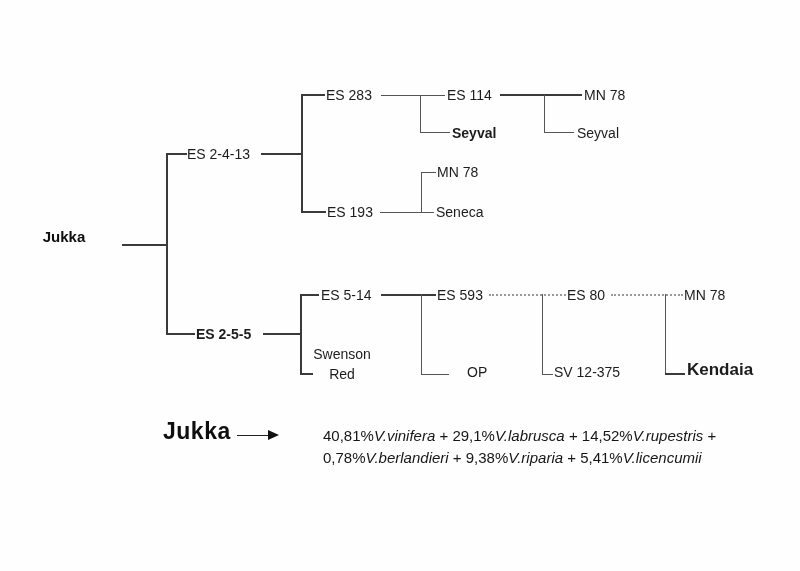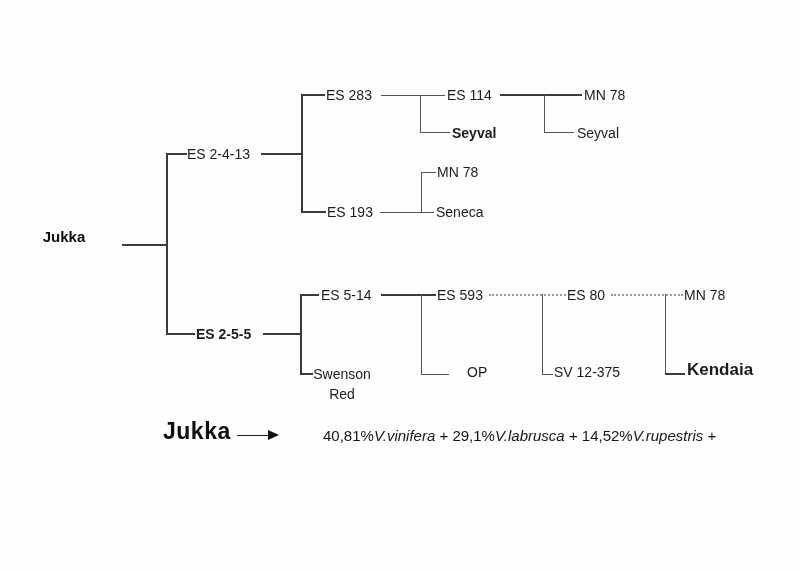--- a/index.html
+++ b/index.html
@@ -27,21 +27,21 @@
     position:absolute;
     left:8px;top:227px;width:112px;
     text-align:center;
     font-weight:bold;
     font-size:15px;
     line-height:20px;
     color:#0e0e0e;
   }
   .wrap-node{
     position:absolute;
-    left:306px;top:364px;width:72px;
+    left:306px;top:344px;width:72px;
     text-align:center;
     font-size:14px;line-height:20px;
     white-space:normal;
     color:#1c1c1c;
   }
   
   .hl,.vl{position:absolute;background:#3a3a3a;}
   .hl{height:2px;}
   .vl{width:2px;}
   .thin{background:#555;}
@@ -158,14 +158,15 @@
   <div class="hl thin" style="left:542px;top:374px;width:11px;"></div>
 
   <div class="dot" style="left:611px;top:294px;width:72px;"></div>
   <div class="vl thin" style="left:665px;top:294px;height:81px;"></div>
   <div class="hl" style="left:665px;top:373px;width:20px;"></div>
 
   <div class="legend-title">Jukka</div>
   <div class="arrow-line"></div>
   <div class="arrow-head"></div>
   <div class="comp-line" id="comp1"><span class="pct">40,81%</span><span class="species">V.vinifera</span> + <span class="pct">29,1%</span><span class="species">V.labrusca</span> + <span class="pct">14,52%</span><span class="species">V.rupestris</span> +</div>
+  <div class="comp-line" id="comp2"><span class="pct">0,78%</span><span class="species">V.berlandieri</span> + <span class="pct">9,38%</span><span class="species">V.riparia</span> + <span class="pct">5,41%</span><span class="species">V.licencumii</span></div>
 
 </div>
 
 </body></html>

